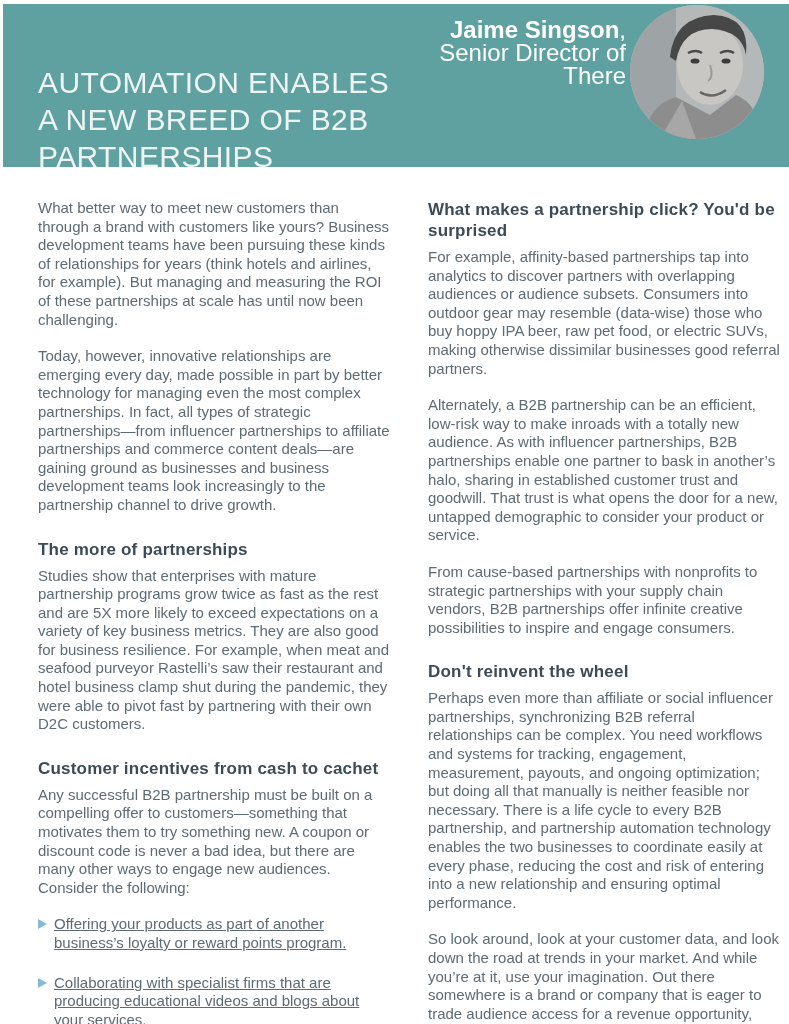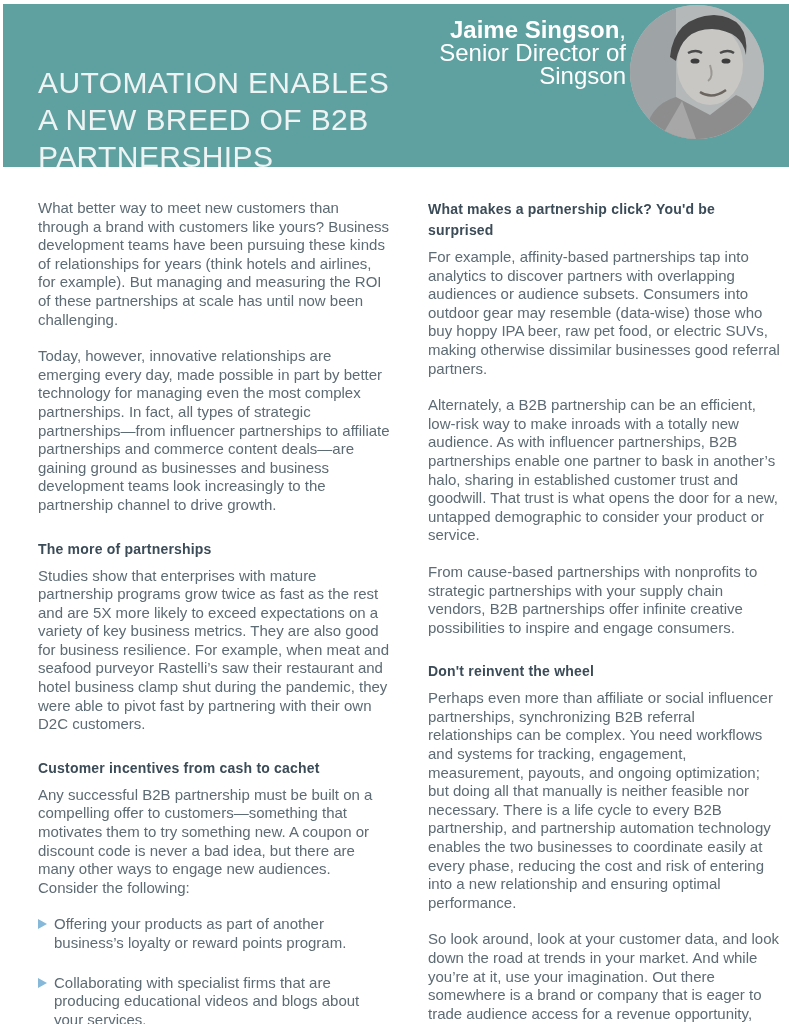--- a/index.html
+++ b/index.html
@@ -36,28 +36,28 @@
 
   
   .col {
     position:absolute; width:353px; top:199px;
     color:#5d6b74; font-size:15px; line-height:18.6px;
   }
   .col-left  { left:38px; }
   .col-right { left:428px; }
   .col p { margin:0 0 18px 0; }
   .col h2 {
-    font-size:14px; font-weight:700; color:#3b4b57;
+    font-size:17px; font-weight:700; color:#3b4b57;
     letter-spacing:0.2px; margin:24px 0 7px 0; line-height:21px;
   }
   .col h2.first { margin-top:0; }
 
   
   ul.bullets { list-style:none; margin:4px 0 0 0; padding:0; }
-  ul.bullets li { display:flex; margin:0 0 21px 0; }
+  ul.bullets li { display:flex; margin:0 0 21px 0;text-decoration:underline; }
   .tri {
     flex:none; width:0; height:0;
     border-left:9px solid #85b8d9;
     border-top:5.5px solid transparent;
     border-bottom:5.5px solid transparent;
     margin:4px 7px 0 0;
   }
 </style>
 </head>
 <body>
@@ -65,21 +65,21 @@
 <header class="banner">
   <h1 class="title">
     <span>AUTOMATION ENABLES</span><br>
     <span>A NEW BREED OF B2B</span><br>
     <span>PARTNERSHIPS</span>
   </h1>
 
   <div class="author">
     <div><span class="name">Jaime Singson</span><span>,</span></div>
     <div>Senior Director of</div>
-    <div>Singson</div>
+    <div>There</div>
   </div>
 
   <div class="avatar">
     <svg viewBox="0 0 134 134">
       <rect width="134" height="134" fill="#b4b8b9"></rect>
       <rect x="0" y="0" width="46" height="134" fill="#9ea3a5"></rect>
       <path d="M14,134 Q18,100 46,92 L80,110 L106,90 Q128,98 132,134 Z" fill="#8d8d8d"></path>
       <path d="M30,134 L52,96 L66,134 Z" fill="#a7a7a7"></path>
       <ellipse cx="80" cy="60" rx="33" ry="40" fill="#c9c7c3"></ellipse>
       <path d="M40,52 Q44,12 84,10 Q120,12 116,50 Q112,26 82,24 Q52,24 46,56 Z" fill="#474747"></path>

